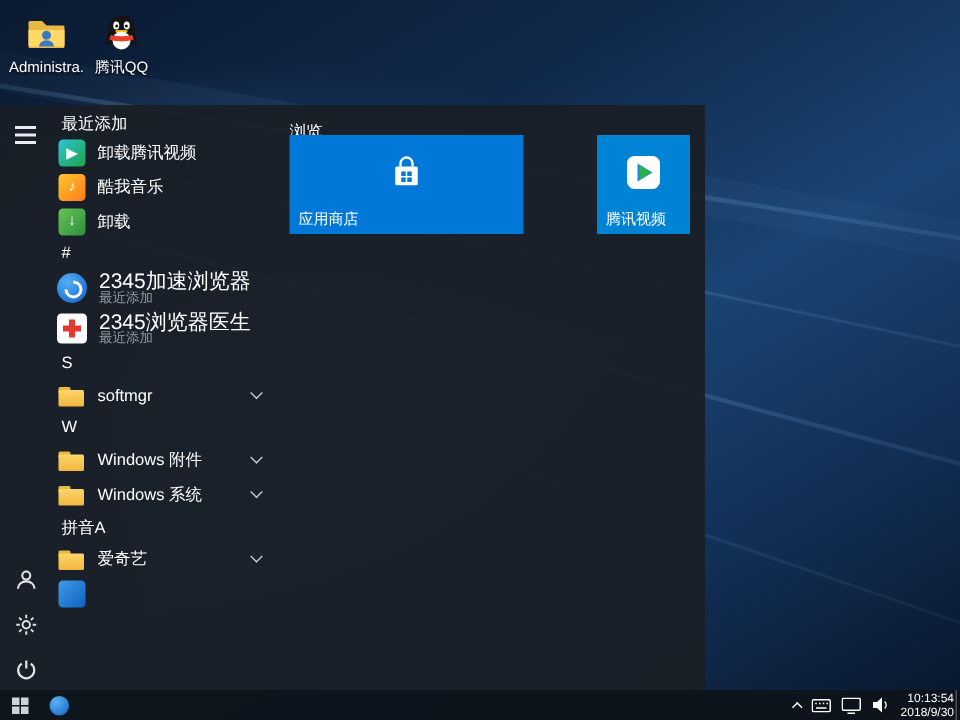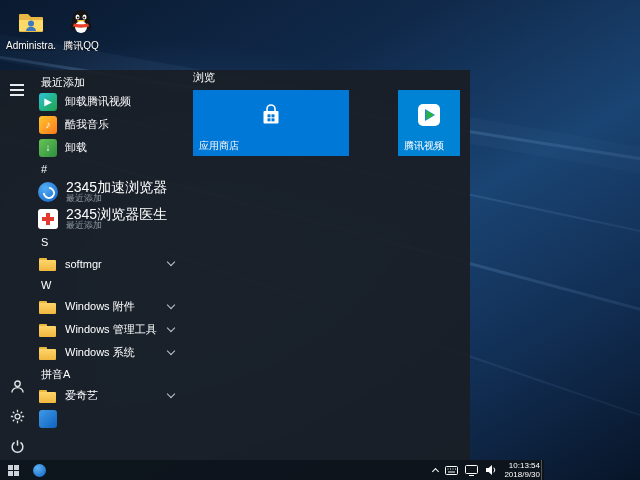--- a/index.html
+++ b/index.html
@@ -58,29 +58,29 @@
   .ai-doc{width:20px;height:20px;min-width:20px;border-radius:3px;background:#fff;position:relative;}
   .ai-doc::before{content:"";position:absolute;left:4px;top:8px;width:12px;height:4px;background:#e3392e;}
   .ai-doc::after{content:"";position:absolute;left:8px;top:4px;width:4px;height:12px;background:#e3392e;}
   .ai-blue{background:linear-gradient(135deg,#3f9ae8,#0f62c0);}
   .folder{width:18px;min-width:18px;height:16px;position:relative;}
   .folder::before{content:"";position:absolute;left:0;top:2px;width:8px;height:4px;background:#e8b93c;border-radius:1px 1px 0 0;}
   .folder::after{content:"";position:absolute;left:0;top:4px;width:17px;height:11px;background:linear-gradient(#ffd56a,#f0b73f);border-radius:1px;}
 
   
   .tilearea{position:absolute;left:0;top:0;width:100%;height:100%;pointer-events:none;}
-  .tile-group-h{position:absolute;left:193px;top:0;font-size:11px;color:#fff;pointer-events:auto;}
+  .tile-group-h{position:absolute;left:193px;top:10px;font-size:11px;color:#fff;pointer-events:auto;}
   .tile{position:absolute;top:20px;height:66px;pointer-events:auto;cursor:pointer;}
   .tile-store{left:193px;width:156px;background:#0078d7;}
   .tile-tv{left:398px;width:62px;background:#0183d5;}
   .tile-icon{position:absolute;top:12px;left:50%;transform:translateX(-50%);}
   .tile-lbl{position:absolute;left:6px;bottom:3px;font-size:10px;color:#fff;}
 
   
-  .taskbar{position:absolute;left:0;top:460px;width:544px;height:20px;background:rgba(13,20,27,0.97);display:flex;align-items:center;}
+  .taskbar{position:absolute;left:0;top:460px;width:640px;height:20px;background:rgba(13,20,27,0.97);display:flex;align-items:center;}
   .startbtn{width:27px;height:20px;display:flex;align-items:center;justify-content:center;cursor:pointer;}
   .winlogo{display:grid;grid-template-columns:5px 5px;grid-template-rows:5px 5px;gap:1px;}
   .winlogo span{background:#cdd4d9;}
   .pinned{width:24px;height:20px;display:flex;align-items:center;justify-content:center;cursor:pointer;}
   .pinned-glyph{width:13px;height:13px;border-radius:50%;background:radial-gradient(circle at 35% 30%,#5db2f5,#0f62c0);}
   .tray{position:absolute;right:4px;top:0;height:20px;display:flex;align-items:center;gap:7px;}
   .chev-up{width:5px;height:5px;border-left:1.5px solid #fff;border-top:1.5px solid #fff;transform:rotate(45deg);margin-top:2px;cursor:pointer;}
   .tray-ic{display:flex;align-items:center;justify-content:center;cursor:pointer;}
   .clock{color:#fff;font-size:8px;line-height:9px;text-align:right;cursor:pointer;}
   .showdesk{position:absolute;right:0;top:0;width:3px;height:20px;border-left:1px solid rgba(255,255,255,0.28);cursor:pointer;}
@@ -193,25 +193,20 @@
       </div>
 
       <div class="sec-h">W</div>
       <div class="row">
         <span class="folder"></span>
         <span class="lbl">Windows 附件</span>
         <span class="chev end"></span>
       </div>
       <div class="row">
         <span class="folder"></span>
-        <span class="lbl">Windows 管理工具</span>
-        <span class="chev end"></span>
-      </div>
-      <div class="row">
-        <span class="folder"></span>
         <span class="lbl">Windows 系统</span>
         <span class="chev end"></span>
       </div>
 
       <div class="sec-h">拼音A</div>
       <div class="row">
         <span class="folder"></span>
         <span class="lbl">爱奇艺</span>
         <span class="chev end"></span>
       </div>

